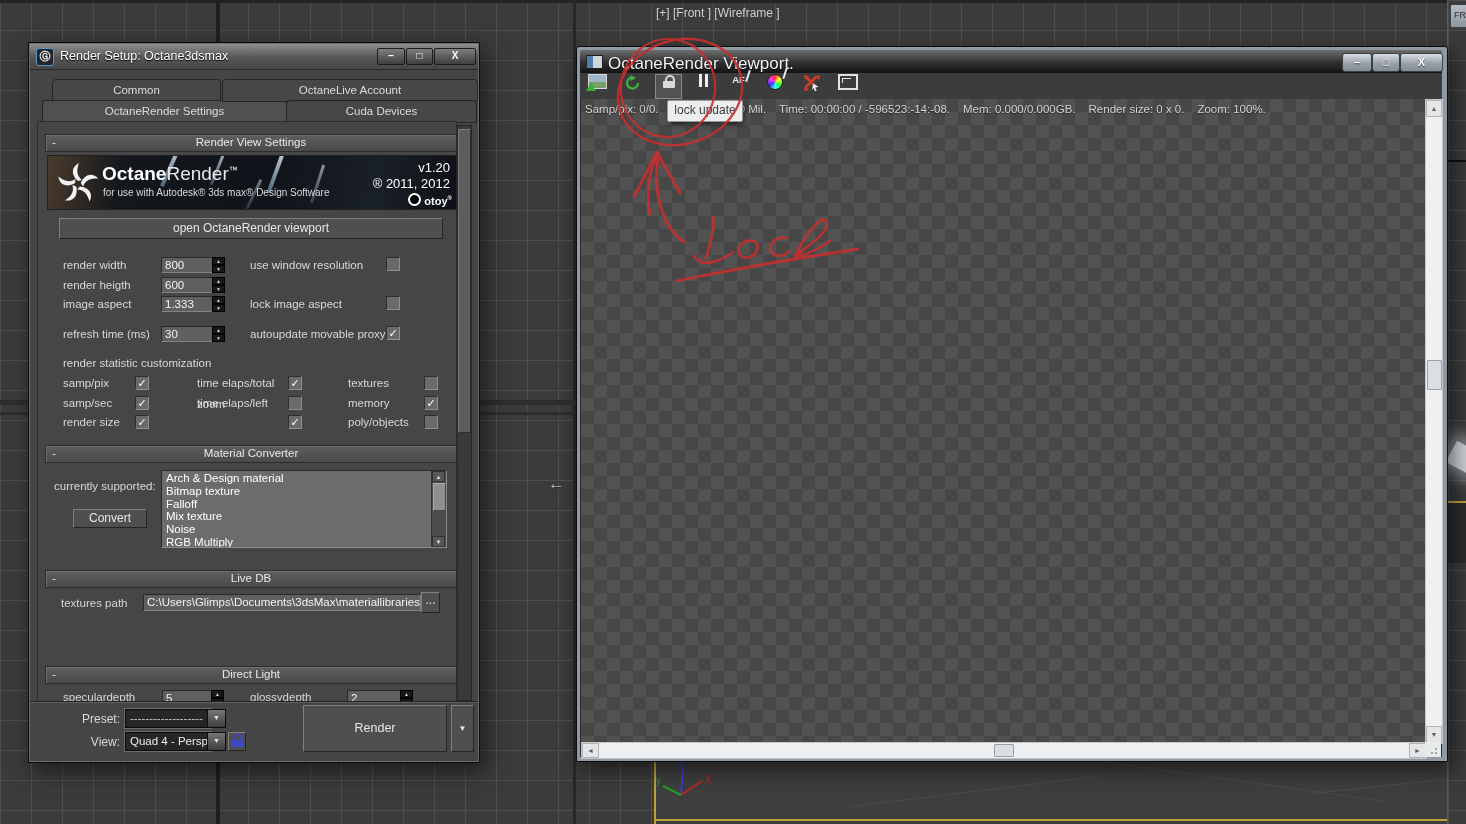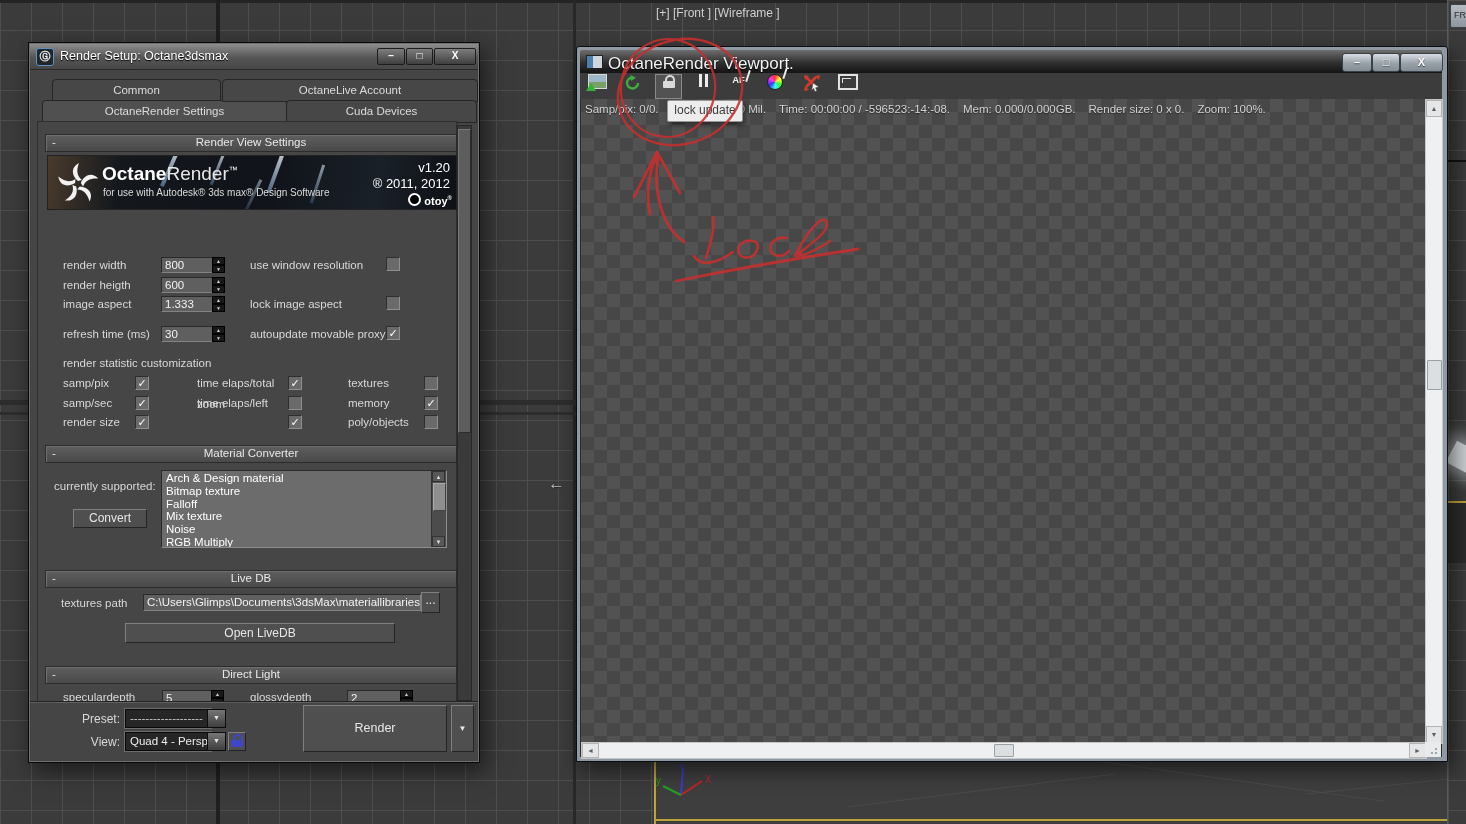--- a/index.html
+++ b/index.html
@@ -147,20 +147,21 @@
       </div>
       <div class="a" style="left:55px;top:31px;font-size:10px;color:#d9d9d9;">for use with Autodesk® 3ds max® Design Software</div>
       <div class="a" style="left:340px;top:4px;width:62px;text-align:right;font-size:13px;color:#fff;">v1.20</div>
       <div class="a" style="left:310px;top:20px;width:92px;text-align:right;font-size:13px;color:#fff;">® 2011, 2012</div>
       <div class="a" style="left:352px;top:37px;width:52px;text-align:right;font-size:11px;color:#fff;font-weight:bold;">
         <span style="display:inline-block;width:9px;height:9px;border:2px solid #fff;border-radius:50%;background:#000;vertical-align:-1px;"></span>
         <span>otoy</span><sup style="font-size:6px;">®</sup>
       </div>
     </div>
 
+    <div class="a btn" style="left:30px;top:175px;width:382px;height:19px;line-height:19px;">open OctaneRender viewport</div>
 
     <div class="a lbl" style="left:34px;top:216px;">render width</div>
     <div class="a fld" style="left:132px;top:214px;width:44px;height:14px;">800</div>
     <div class="a spin" style="left:183px;top:214px;height:16px;">
       <div>▲</div>
       <div>▼</div>
     </div>
 
     <div class="a lbl" style="left:34px;top:236px;">render heigth</div>
     <div class="a fld" style="left:132px;top:234px;width:44px;height:14px;">600</div>
@@ -235,21 +236,20 @@
       </div>
     </div>
 
     <div class="a rhead" style="left:16px;top:527px;width:410px;">
       <span class="rminus">-</span>
       <span>Live DB</span>
     </div>
     <div class="a lbl" style="left:32px;top:554px;">textures path</div>
     <div class="a fld" style="left:114px;top:551px;width:270px;height:15px;">C:\Users\Glimps\Documents\3dsMax\materiallibraries</div>
     <div class="a btn" style="left:392px;top:549px;width:17px;height:19px;line-height:15px;">...</div>
-    <div class="a btn" style="left:96px;top:580px;width:268px;height:18px;line-height:18px;">Open LiveDB</div>
 
     <div class="a rhead" style="left:16px;top:623px;width:410px;">
       <span class="rminus">-</span>
       <span>Direct Light</span>
     </div>
     <div class="a" style="left:16px;top:641px;width:410px;height:17px;overflow:hidden;">
       <div class="a lbl" style="left:18px;top:7px;">speculardepth</div>
       <div class="a fld" style="left:117px;top:6px;width:42px;height:14px;">5</div>
       <div class="a spin" style="left:166px;top:6px;height:16px;">
         <div>▲</div>

